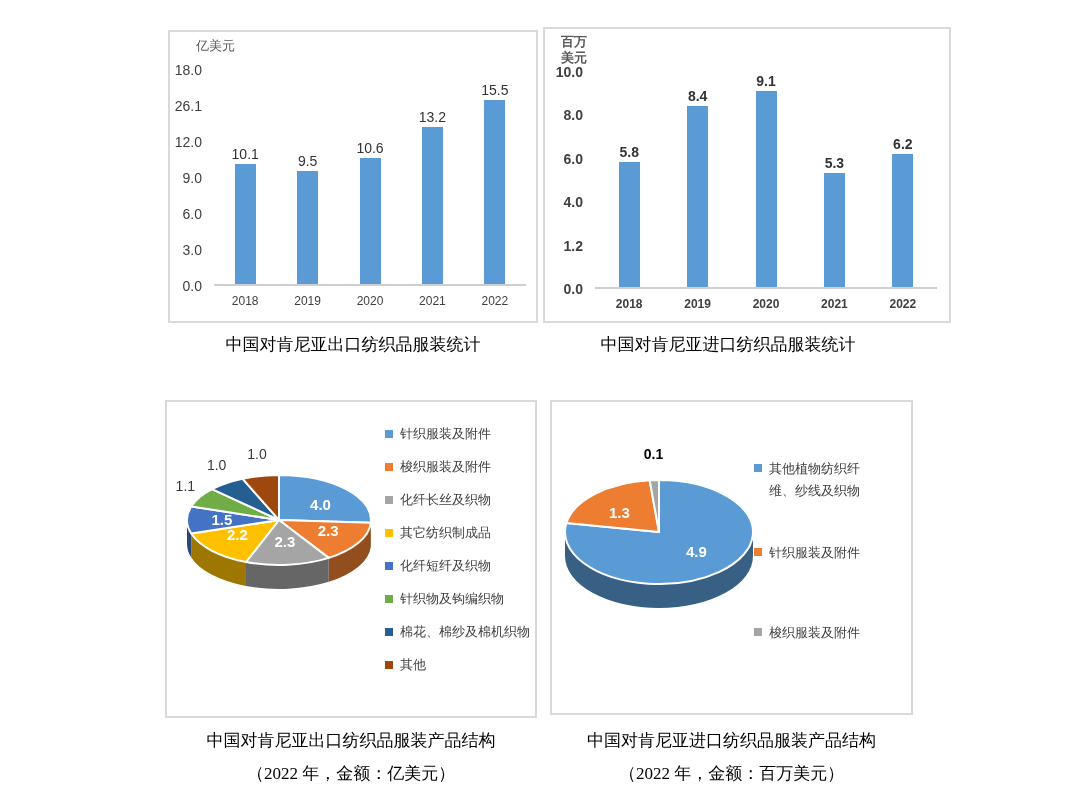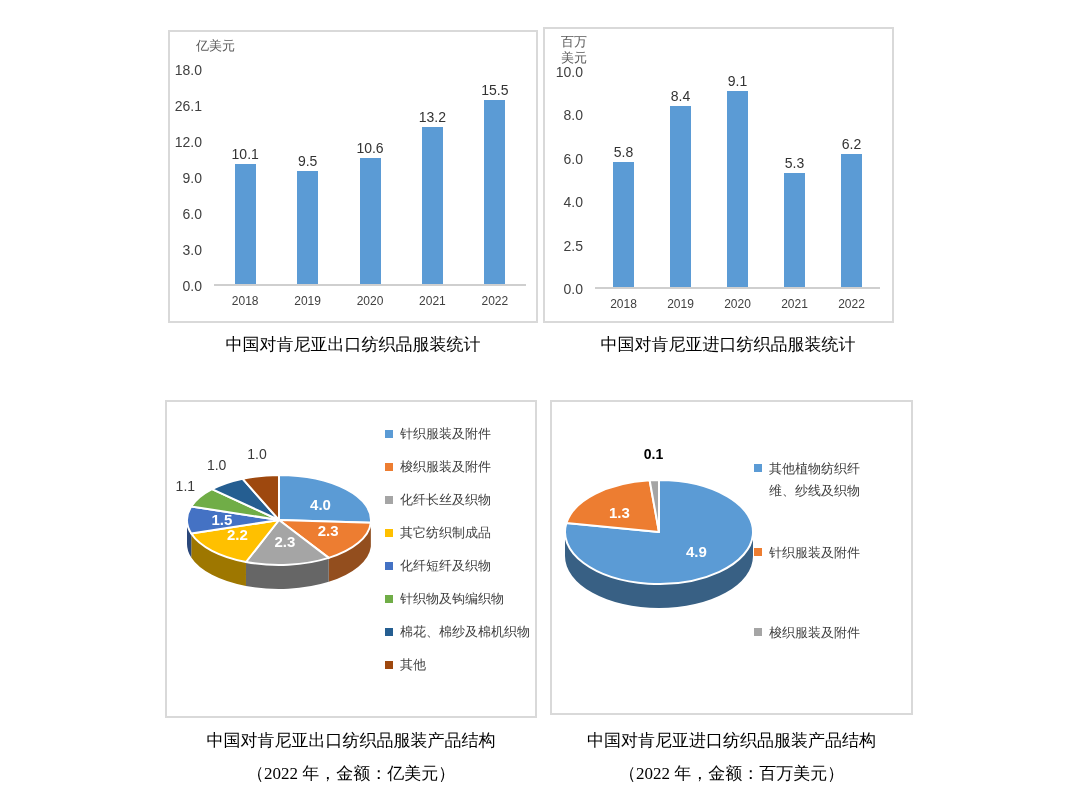--- a/index.html
+++ b/index.html
@@ -21,21 +21,21 @@
   .bar { width: 21px; }
   .xaxis { position: absolute; display: flex; }
   .xtick { flex: 1; text-align: center; font-size: 12px; color: #404040; padding-top: 6px; }
 
   #panel-export-bar { left: 168px; top: 30px; width: 370px; height: 293px; }
   #panel-export-bar .unit  { left: 26px; top: 6px; }
   #panel-export-bar .yaxis { left: 0; top: 38px; bottom: 35px; width: 38px; }
   #panel-export-bar .plot  { left: 44px; right: 10px; top: 38px; bottom: 35px; }
   #panel-export-bar .xaxis { left: 44px; right: 10px; bottom: 0; height: 33px; }
 
-  #panel-import-bar { left: 543px; top: 27px; width: 351px; height: 296px; }
+  #panel-import-bar { left: 543px; top: 27px; width: 408px; height: 296px; font-weight: bold; }
   #panel-import-bar .unit  { left: 16px; top: 5px; }
   #panel-import-bar .yaxis { left: 0; top: 43px; bottom: 32px; width: 44px; }
   #panel-import-bar .plot  { left: 50px; right: 12px; top: 43px; bottom: 32px; }
   #panel-import-bar .xaxis { left: 50px; right: 12px; bottom: 0; height: 30px; }
 
   
   .bar-title, .pie-title {
     position: absolute; text-align: center; color: #000;
     font-family: "Liberation Serif", serif; font-size: 17px;
   }
@@ -110,21 +110,21 @@
 </section>
 <div class="bar-title" id="title-export-bar">中国对肯尼亚出口纺织品服装统计</div>
 
 <section class="panel" id="panel-import-bar">
   <div class="unit">
       <div class="unit-line">百万</div>
       <div class="unit-line">美元</div>
     </div>
   <div class="yaxis">
       <div class="ytick" style="bottom: 0%;">0.0</div>
-      <div class="ytick" style="bottom: 20%;">2.5</div>
+      <div class="ytick" style="bottom: 20%;">1.2</div>
       <div class="ytick" style="bottom: 40%;">4.0</div>
       <div class="ytick" style="bottom: 60%;">6.0</div>
       <div class="ytick" style="bottom: 80%;">8.0</div>
       <div class="ytick" style="bottom: 100%;">10.0</div>
     </div>
   <div class="plot">
       <div class="bar-col">
         <div class="bar-val">5.8</div>
         <div class="bar" style="height: 58%; background: rgb(91, 155, 213);"></div>
       </div>

